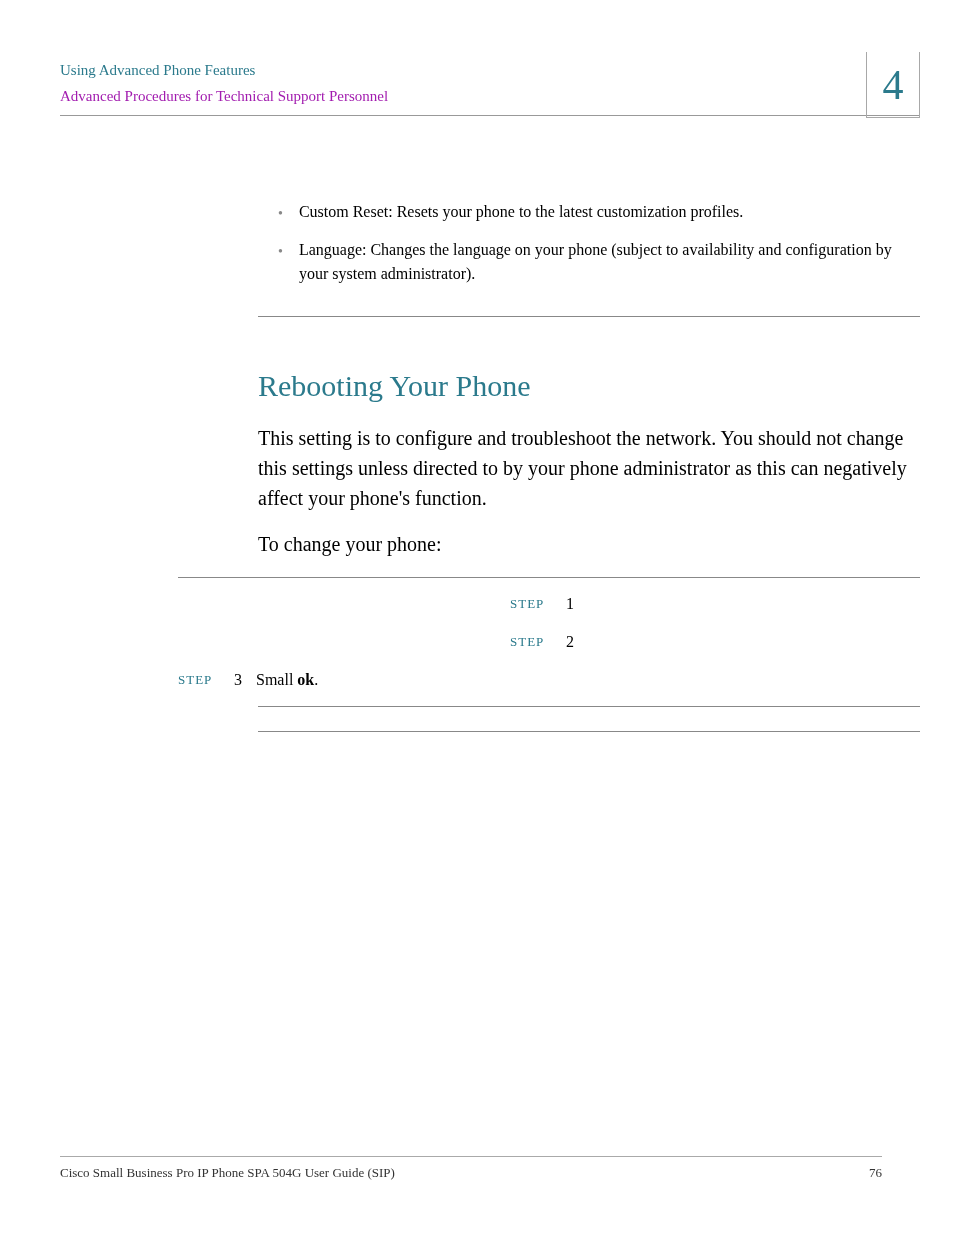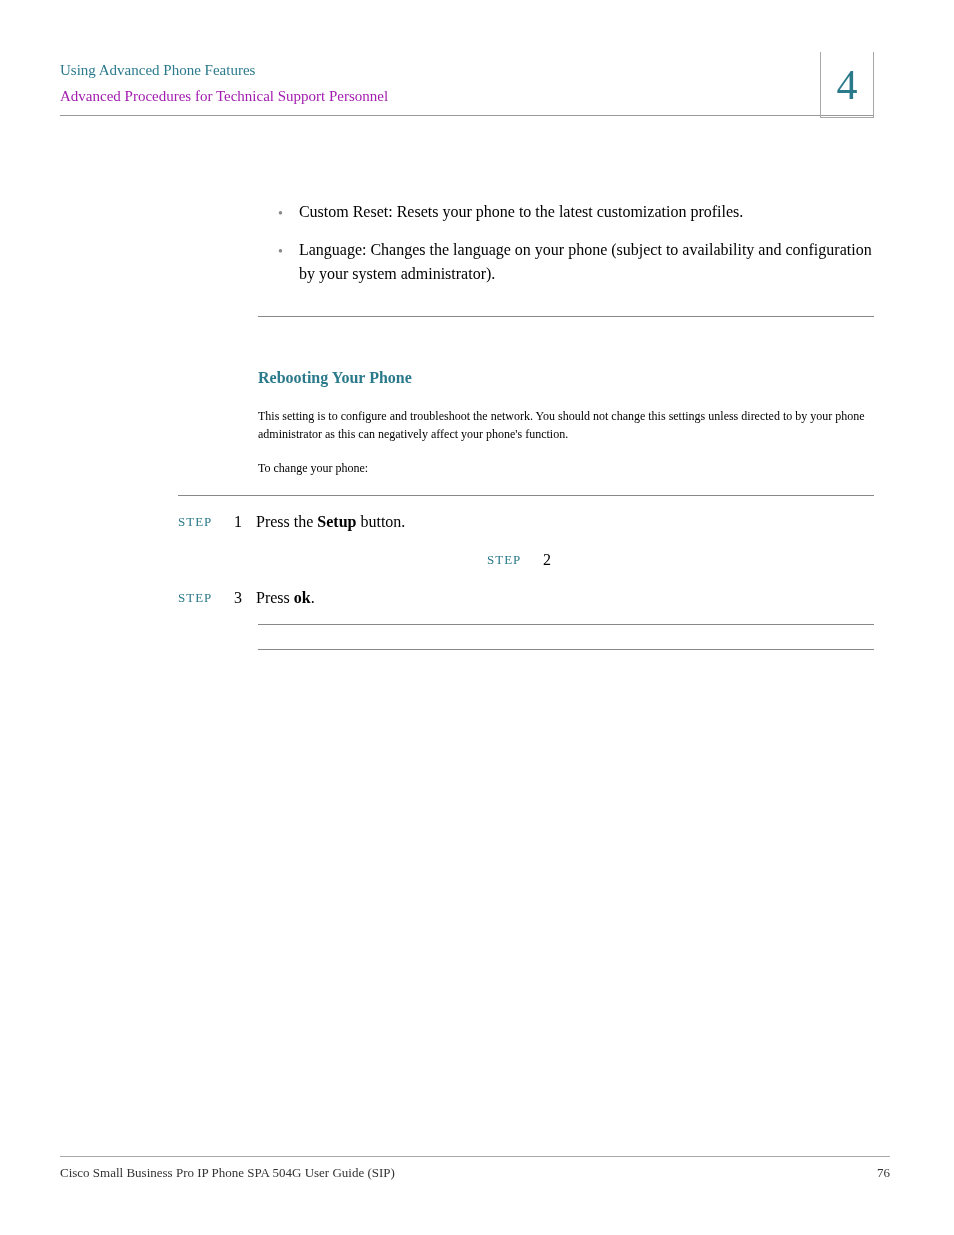--- a/index.html
+++ b/index.html
@@ -9,21 +9,21 @@
     }
     body {
       font-family: Georgia, 'Times New Roman', serif;
       background: #fff;
       width: 954px;
       height: 1235px;
       position: relative;
       color: #000;
     }
     .page {
-      padding: 58px 80px 0 60px;
+      padding: 58px 34px 0 60px;
       height: 100%;
       position: relative;
       border-radius: 9px;
     }
     .header {
       position: relative;
       padding-bottom: 48px;
     }
     .header-left {
       font-size: 15px;
@@ -82,27 +82,27 @@
     .bullet-text {
       flex: 1;
     }
     .section-rule {
       border: none;
       border-top: 1px solid #888;
       margin: 30px 0 0 0;
     }
     .section-heading {
       color: #2b7a8c;
-      font-size: 16px;
-      font-weight: bold;
+      font-size: 30px;
+      font-weight: normal;
       margin-top: 52px;
       margin-bottom: 20px;
     }
     .body-text {
-      font-size: 12px;
+      font-size: 20px;
       line-height: 1.5;
       margin-bottom: 16px;
       font-family: Liberation Serif, serif;
     }
     .steps-rule-top {
       border: none;
       border-top: 1px solid #888;
       margin: 18px 0 14px -80px;
     }
     .steps-block {
@@ -139,21 +139,21 @@
     }
     .steps-rule-bottom {
       border: none;
       border-top: 1px solid #888;
       margin: 12px 0 0 0;
     }
     .footer {
       position: absolute;
       bottom: 54px;
       left: 60px;
-      right: 64px;
+      right: 72px;
     }
     .footer-rule {
       border: none;
       border-top: 1px solid #aaa;
       margin-bottom: 8px;
     }
     .footer-row {
       display: flex;
       justify-content: space-between;
       font-size: 13px;
@@ -193,30 +193,29 @@
 
     <p class="body-text">This setting is to configure and troubleshoot the network. You should not change this settings unless directed to by your phone administrator as this can negatively affect your phone's function.</p>
     <p class="body-text">To change your phone:</p>
 
     <hr class="steps-rule-top">
 
     <div class="steps-block">
       <div class="step-row">
         <span class="step-label">STEP</span>
         <span class="step-num">1</span>
-        <span class="step-text"><span>Press the </span><b>Setup</b><span> button.</span><b></b><span></span></span>
       </div>
       <div class="step-row">
         <span class="step-label">STEP</span>
         <span class="step-num">2</span>
       </div>
       <div class="step-row">
         <span class="step-label">STEP</span>
         <span class="step-num">3</span>
-        <span class="step-text"><span>Press </span><b>ok</b><span>.</span><b></b><span></span></span>
+        <span class="step-text"><span>Small </span><b>ok</b><span>.</span><b></b><span></span></span>
       </div>
     </div>
 
     <hr class="steps-rule-bottom">
     <hr class="steps-rule-bottom" style="margin-top:24px">
   </div>
 
   <div class="footer">
     <hr class="footer-rule">
     <div class="footer-row">

